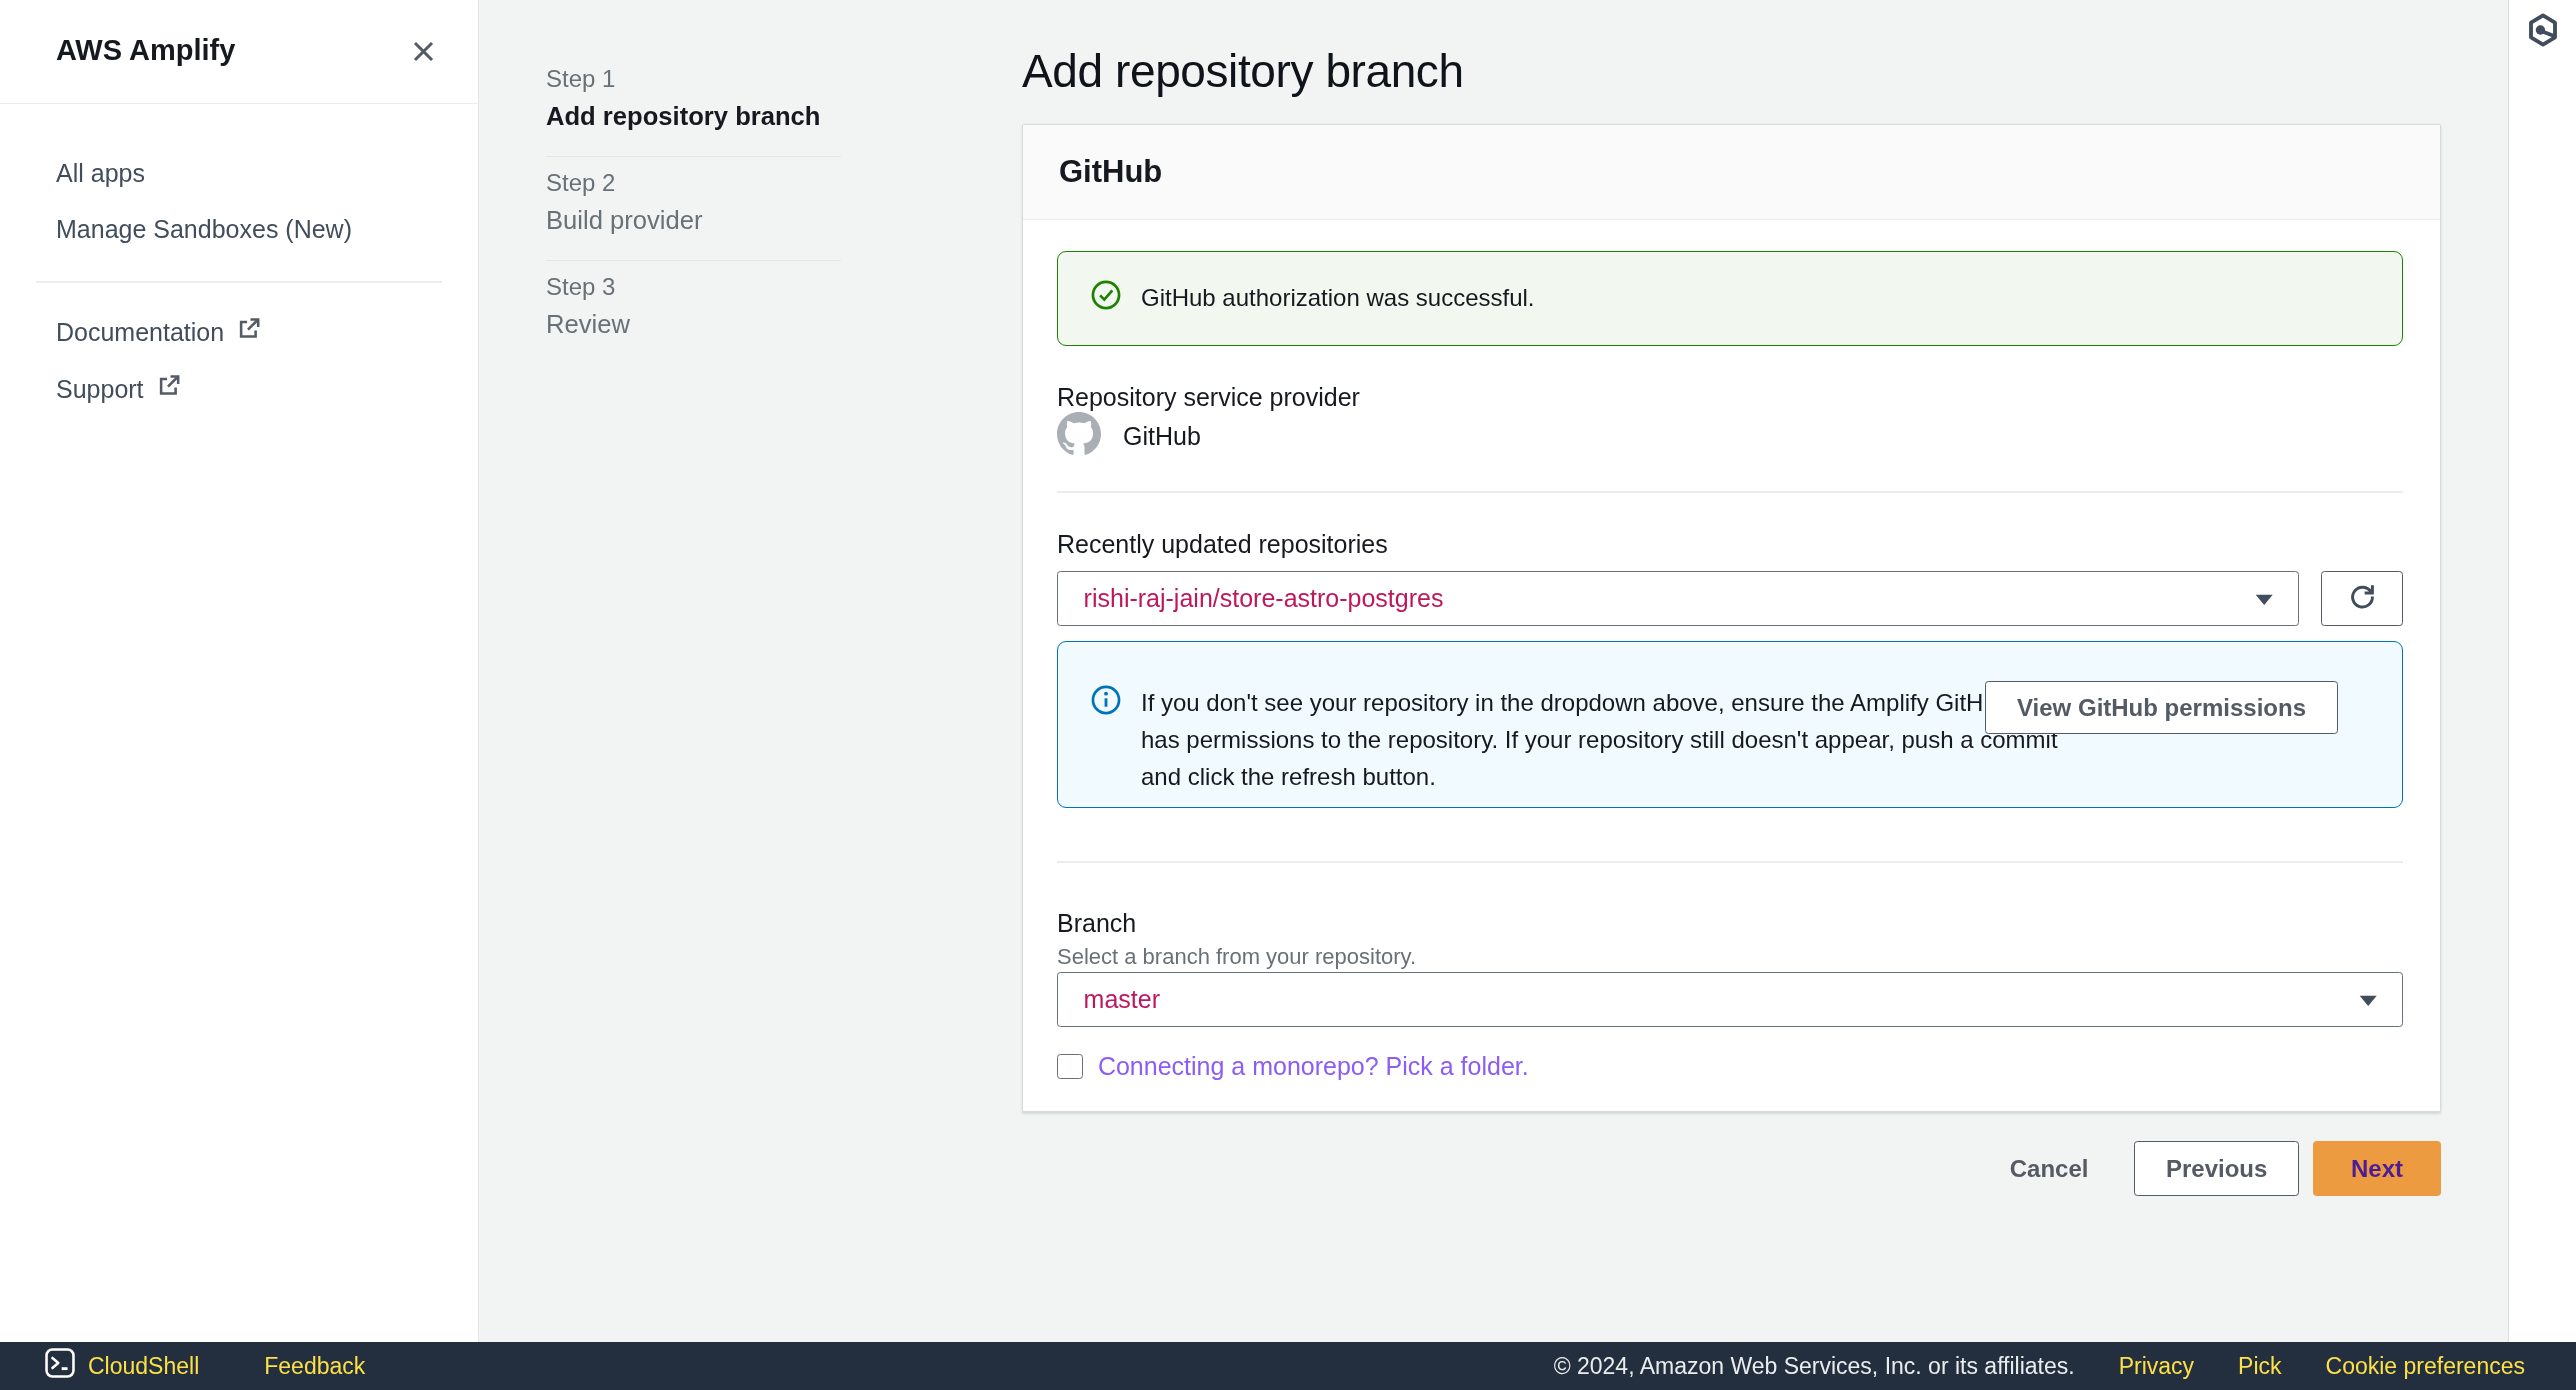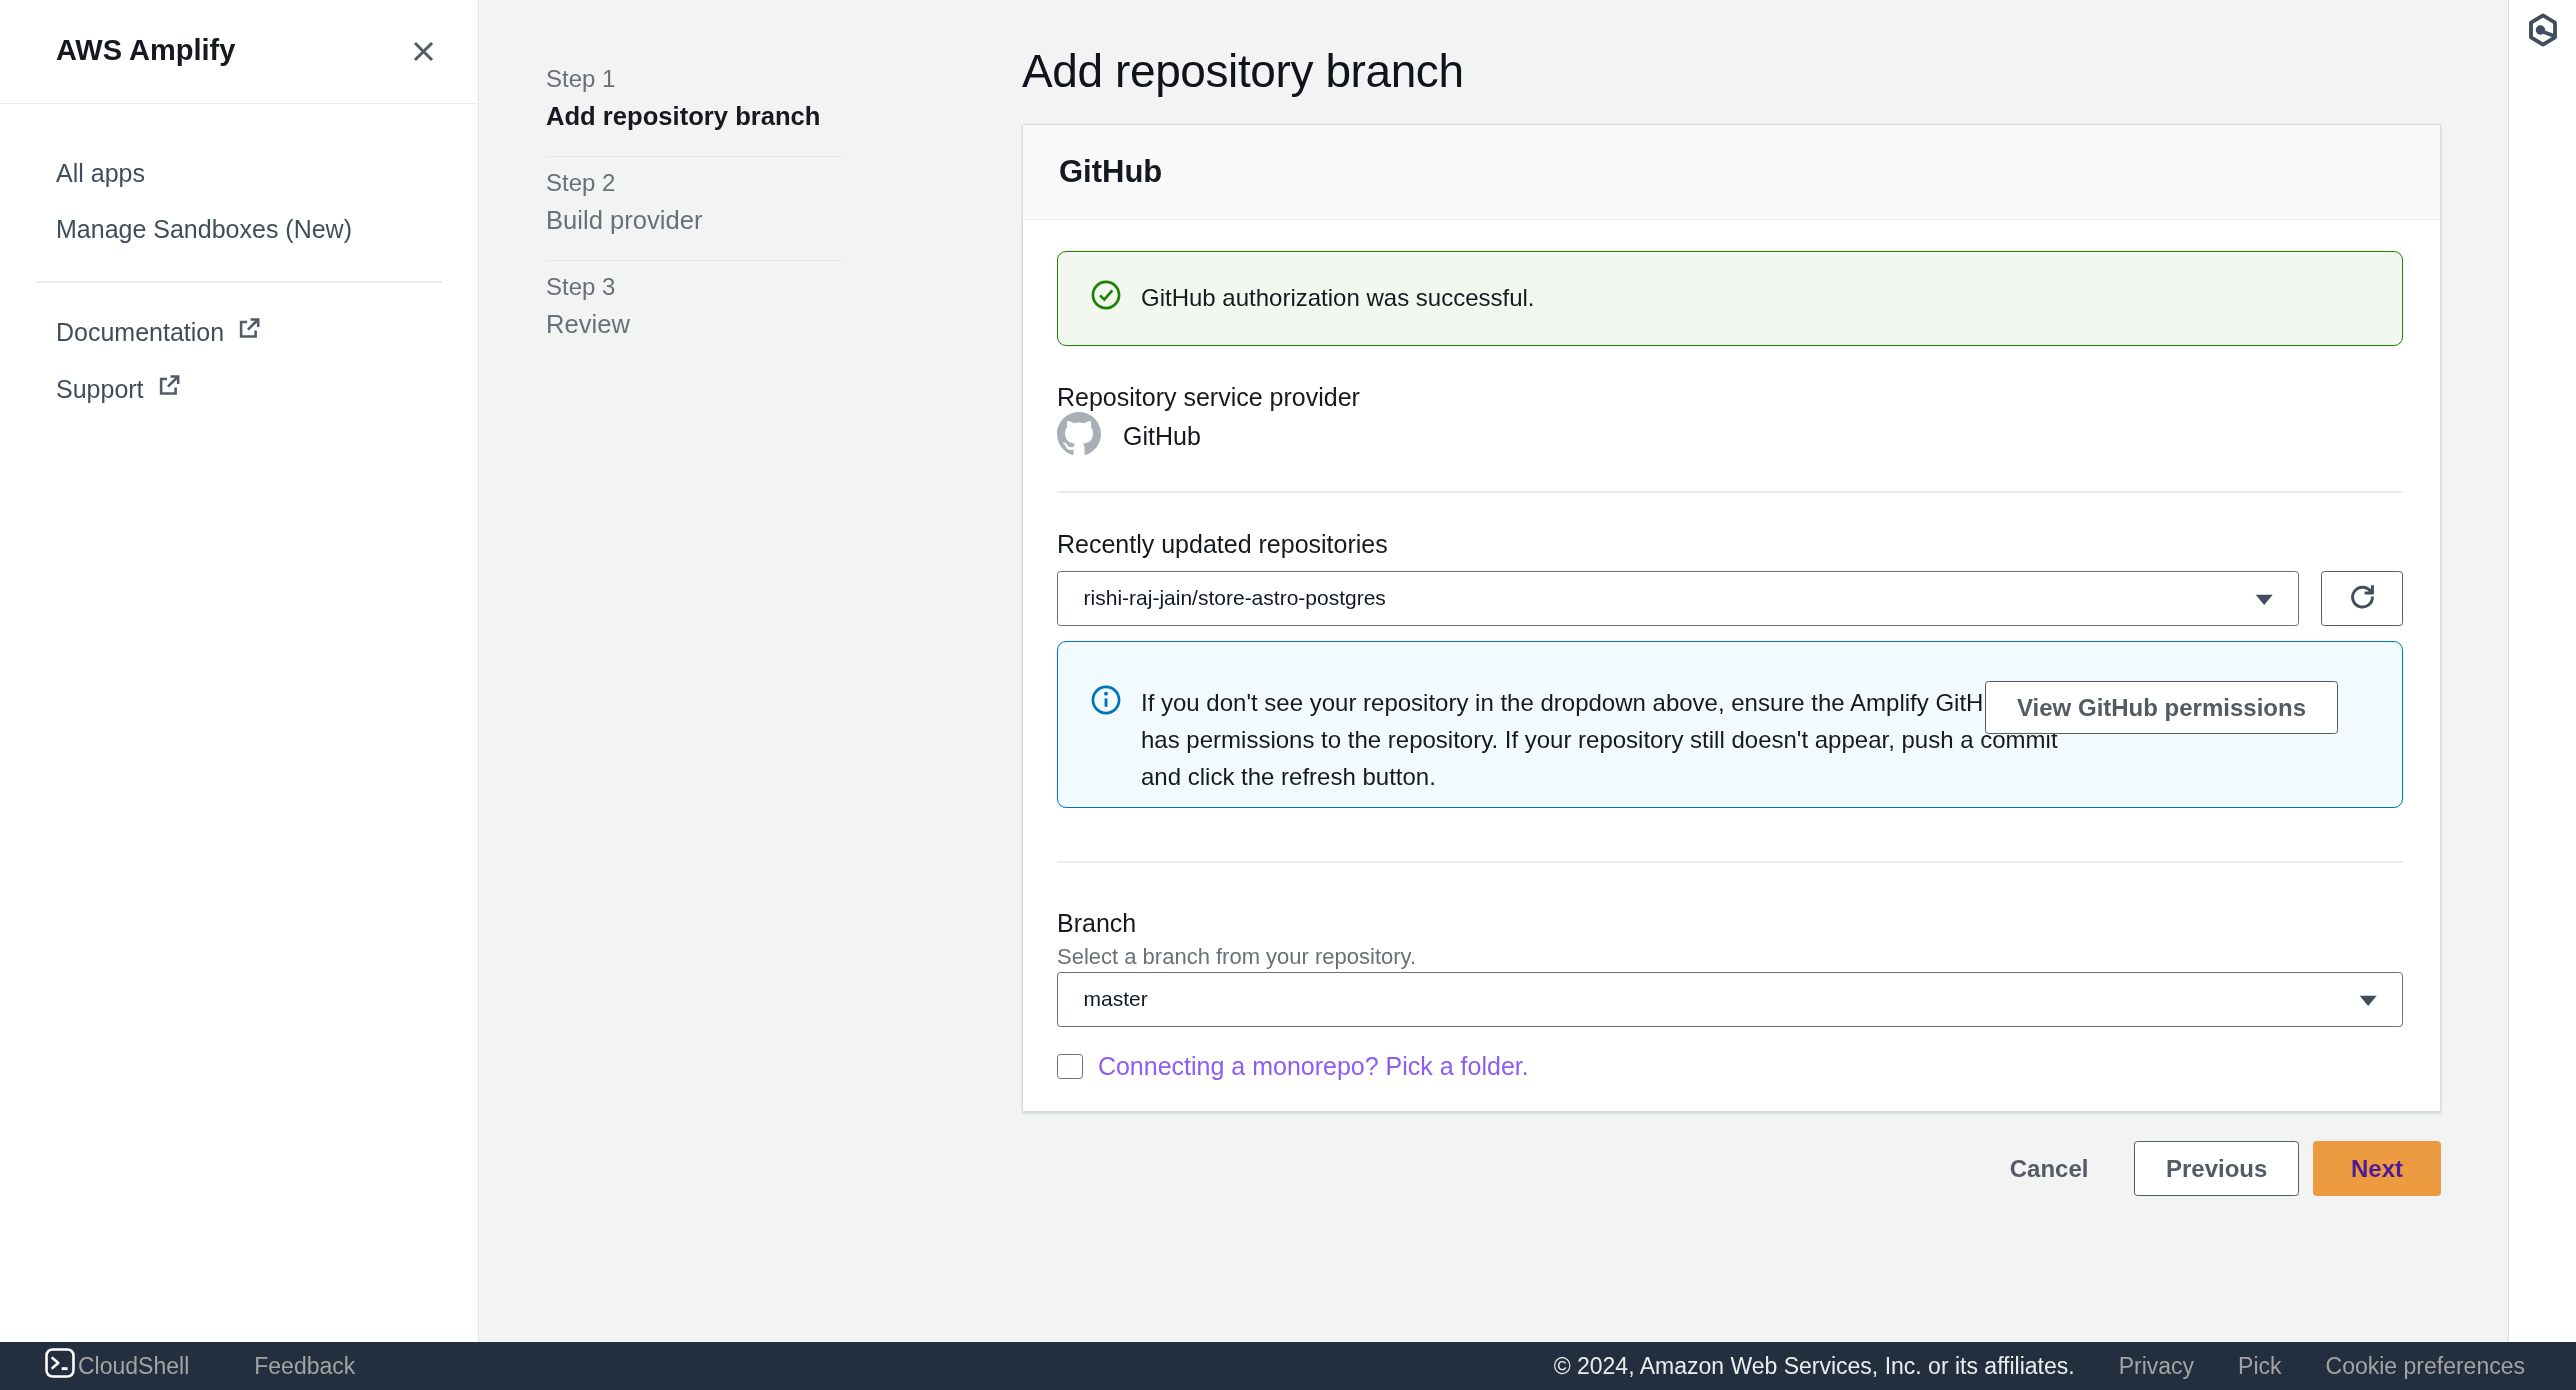--- a/index.html
+++ b/index.html
@@ -80,21 +80,21 @@
   .b-label { margin-top:46px; }
 
   .select-row { margin-top:12px; display:flex; }
   .select {
     height:55px; border:1.7px solid #687078; border-radius:3.4px; background:#fff;
     display:flex; align-items:center; justify-content:space-between;
     padding:0 24px 0 25.6px; cursor:pointer;
   }
   .select-repo { width:1243px; }
   .select-branch { margin-top:1.7px; width:100%; }
-  .select-value { font-size:21px; color:#0f172a; }
+  .select-value { font-size:25px; color:#be185d; }
   .icon-btn {
     margin-left:22px; width:82px; height:55px; background:#fff;
     border:1.7px solid #545b64; border-radius:3.4px; cursor:pointer;
     display:flex; align-items:center; justify-content:center;
   }
 
   .btn {
     height:55px; border-radius:3.4px; font-size:24px; font-weight:bold; cursor:pointer;
     display:inline-flex; align-items:center; justify-content:center;
   }
@@ -114,21 +114,21 @@
   }
   .actions .btn-link { margin-right:37px; }
   .actions .btn-primary { margin-left:13.6px; }
 
   
   #footer {
     position:absolute; left:0; bottom:0; width:2576px; height:48px;
     background:#232f3e; display:flex; align-items:center;
     padding:0 51px 0 44px; color:#f1f3f3; font-size:23px; z-index:5;
   }
-  .foot-item { display:flex; align-items:center; gap:2px; cursor:pointer; color:#a3a3a3; background:none; border:none; font-size:23px; }
+  .foot-item { display:flex; align-items:center; gap:12px; cursor:pointer; color:#fde047; background:none; border:none; font-size:23px; }
   .foot-feedback { margin-left:65px; }
   .foot-spacer { flex:1; }
   .foot-copy { color:#eaeded; cursor:default; }
   .foot-link { margin-left:44px; }
 </style>
 </head>
 <body>
 
 <aside id="sidebar">
   <div class="sidebar-head">

